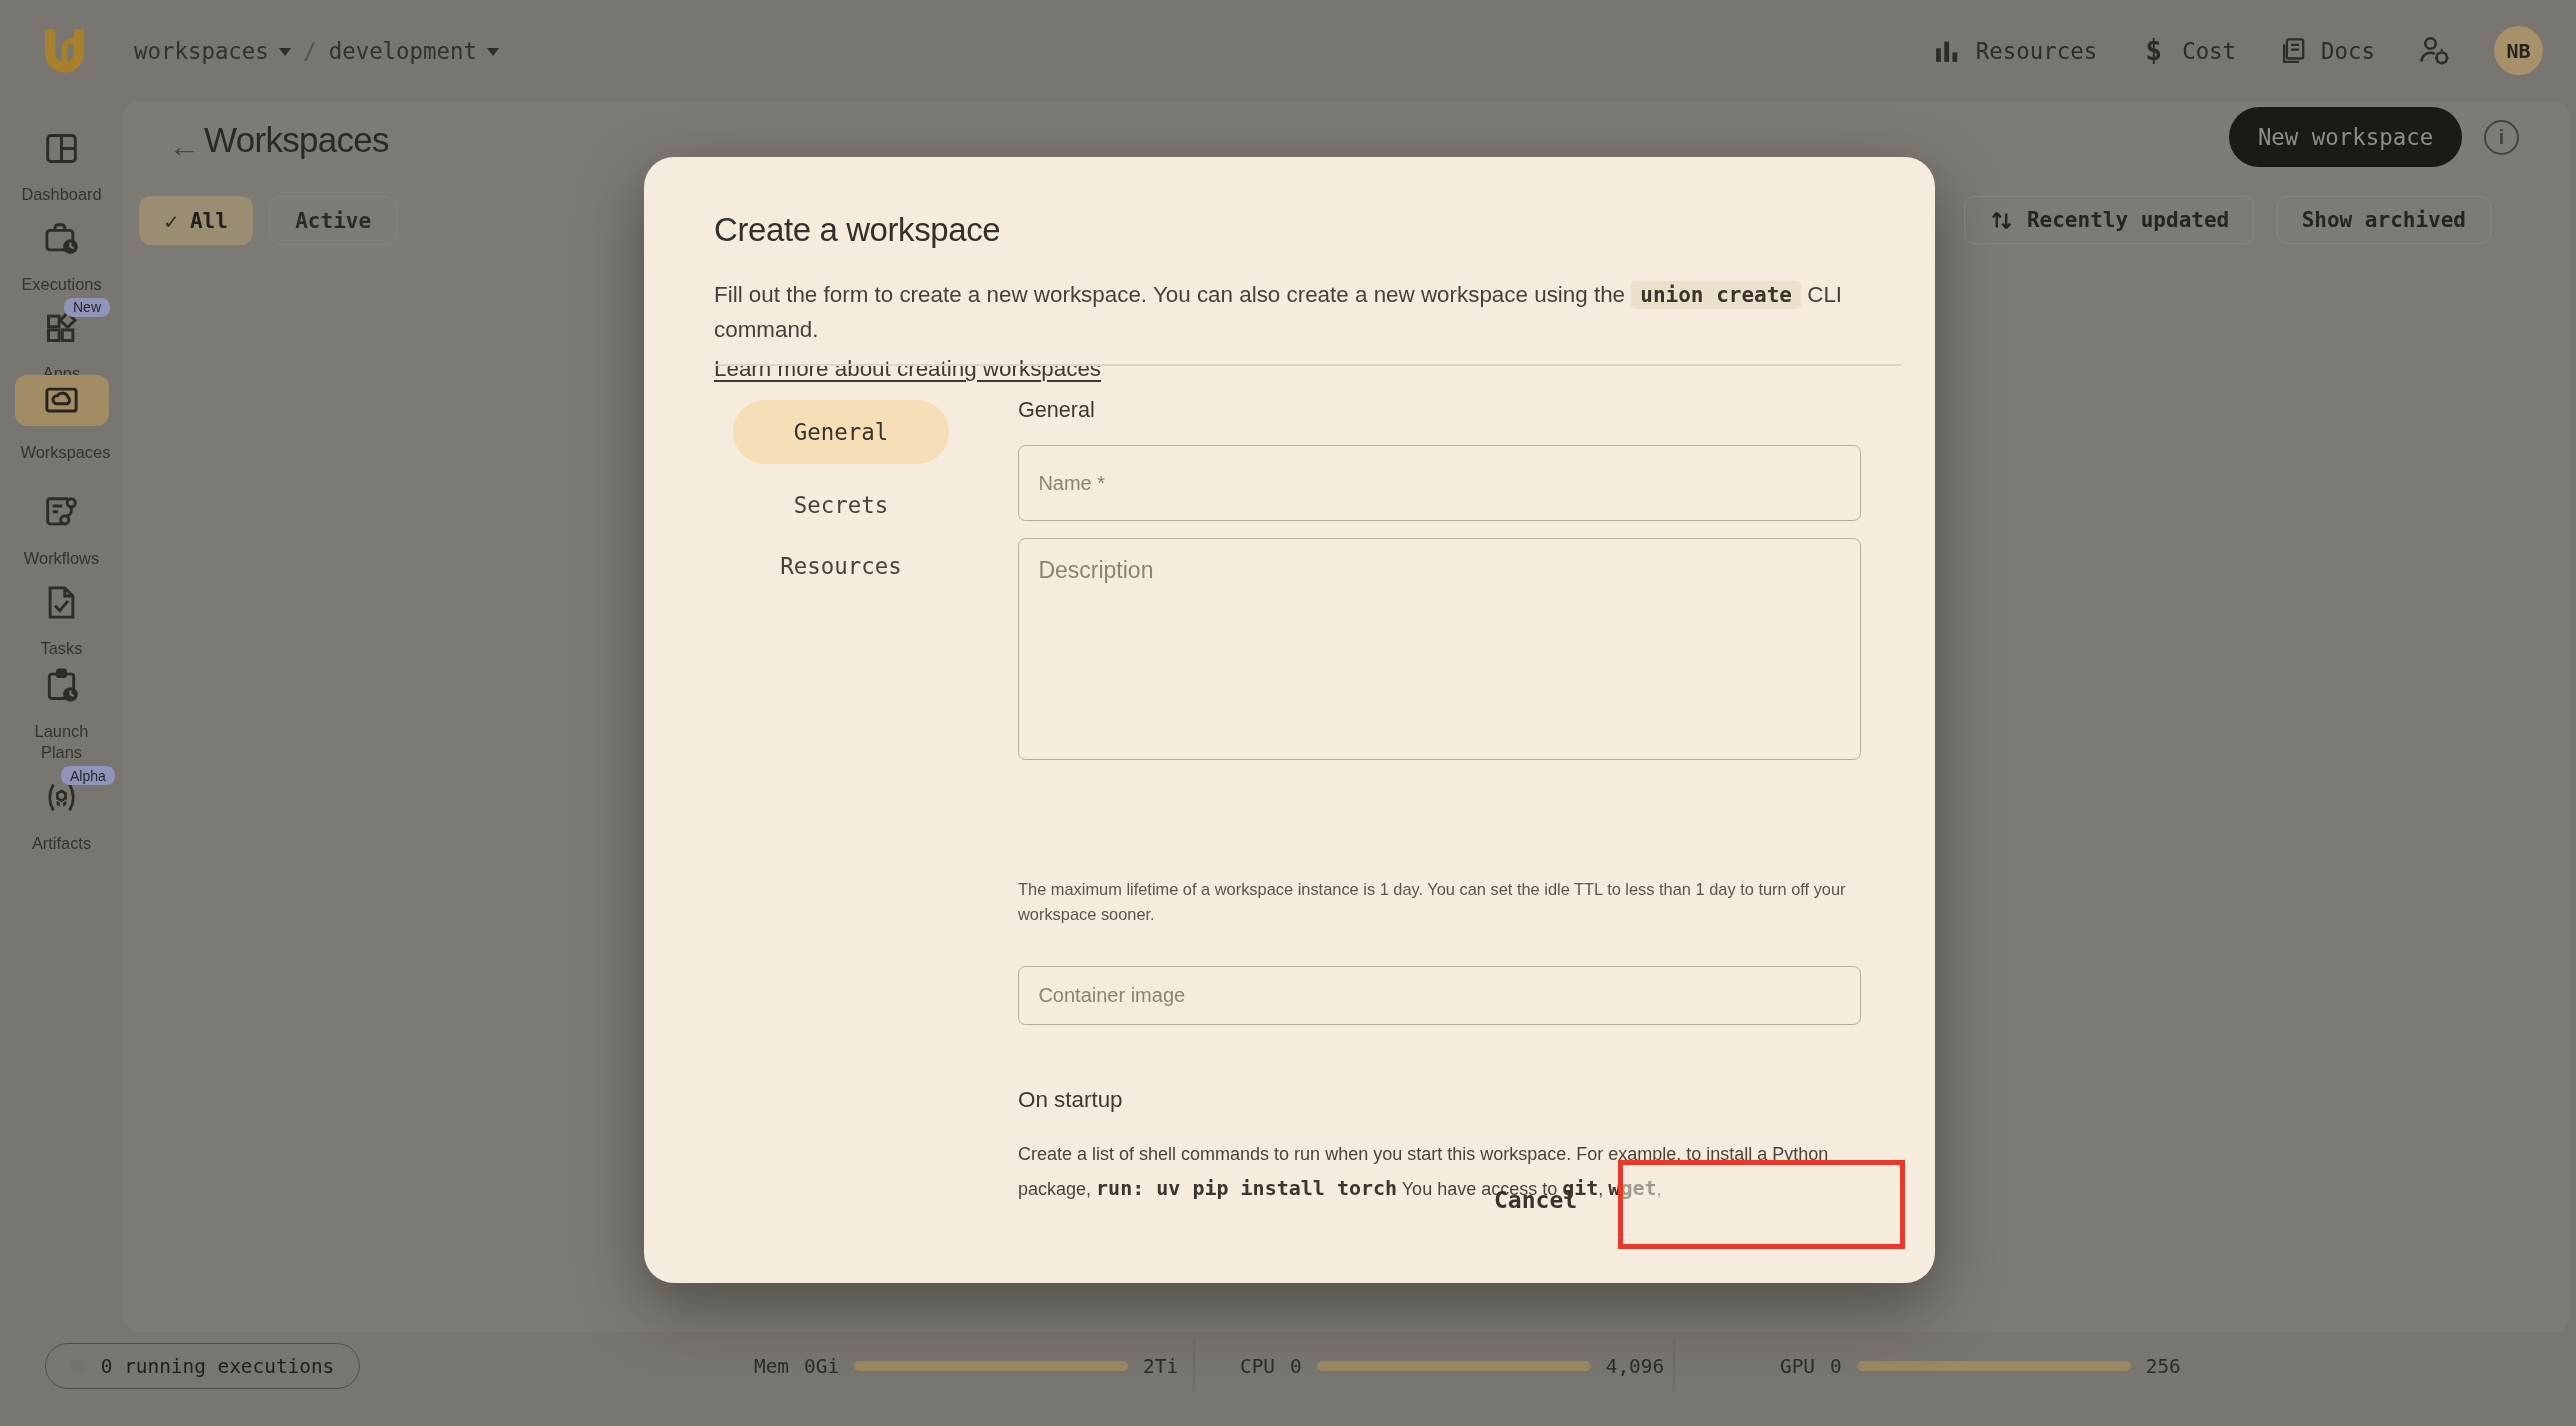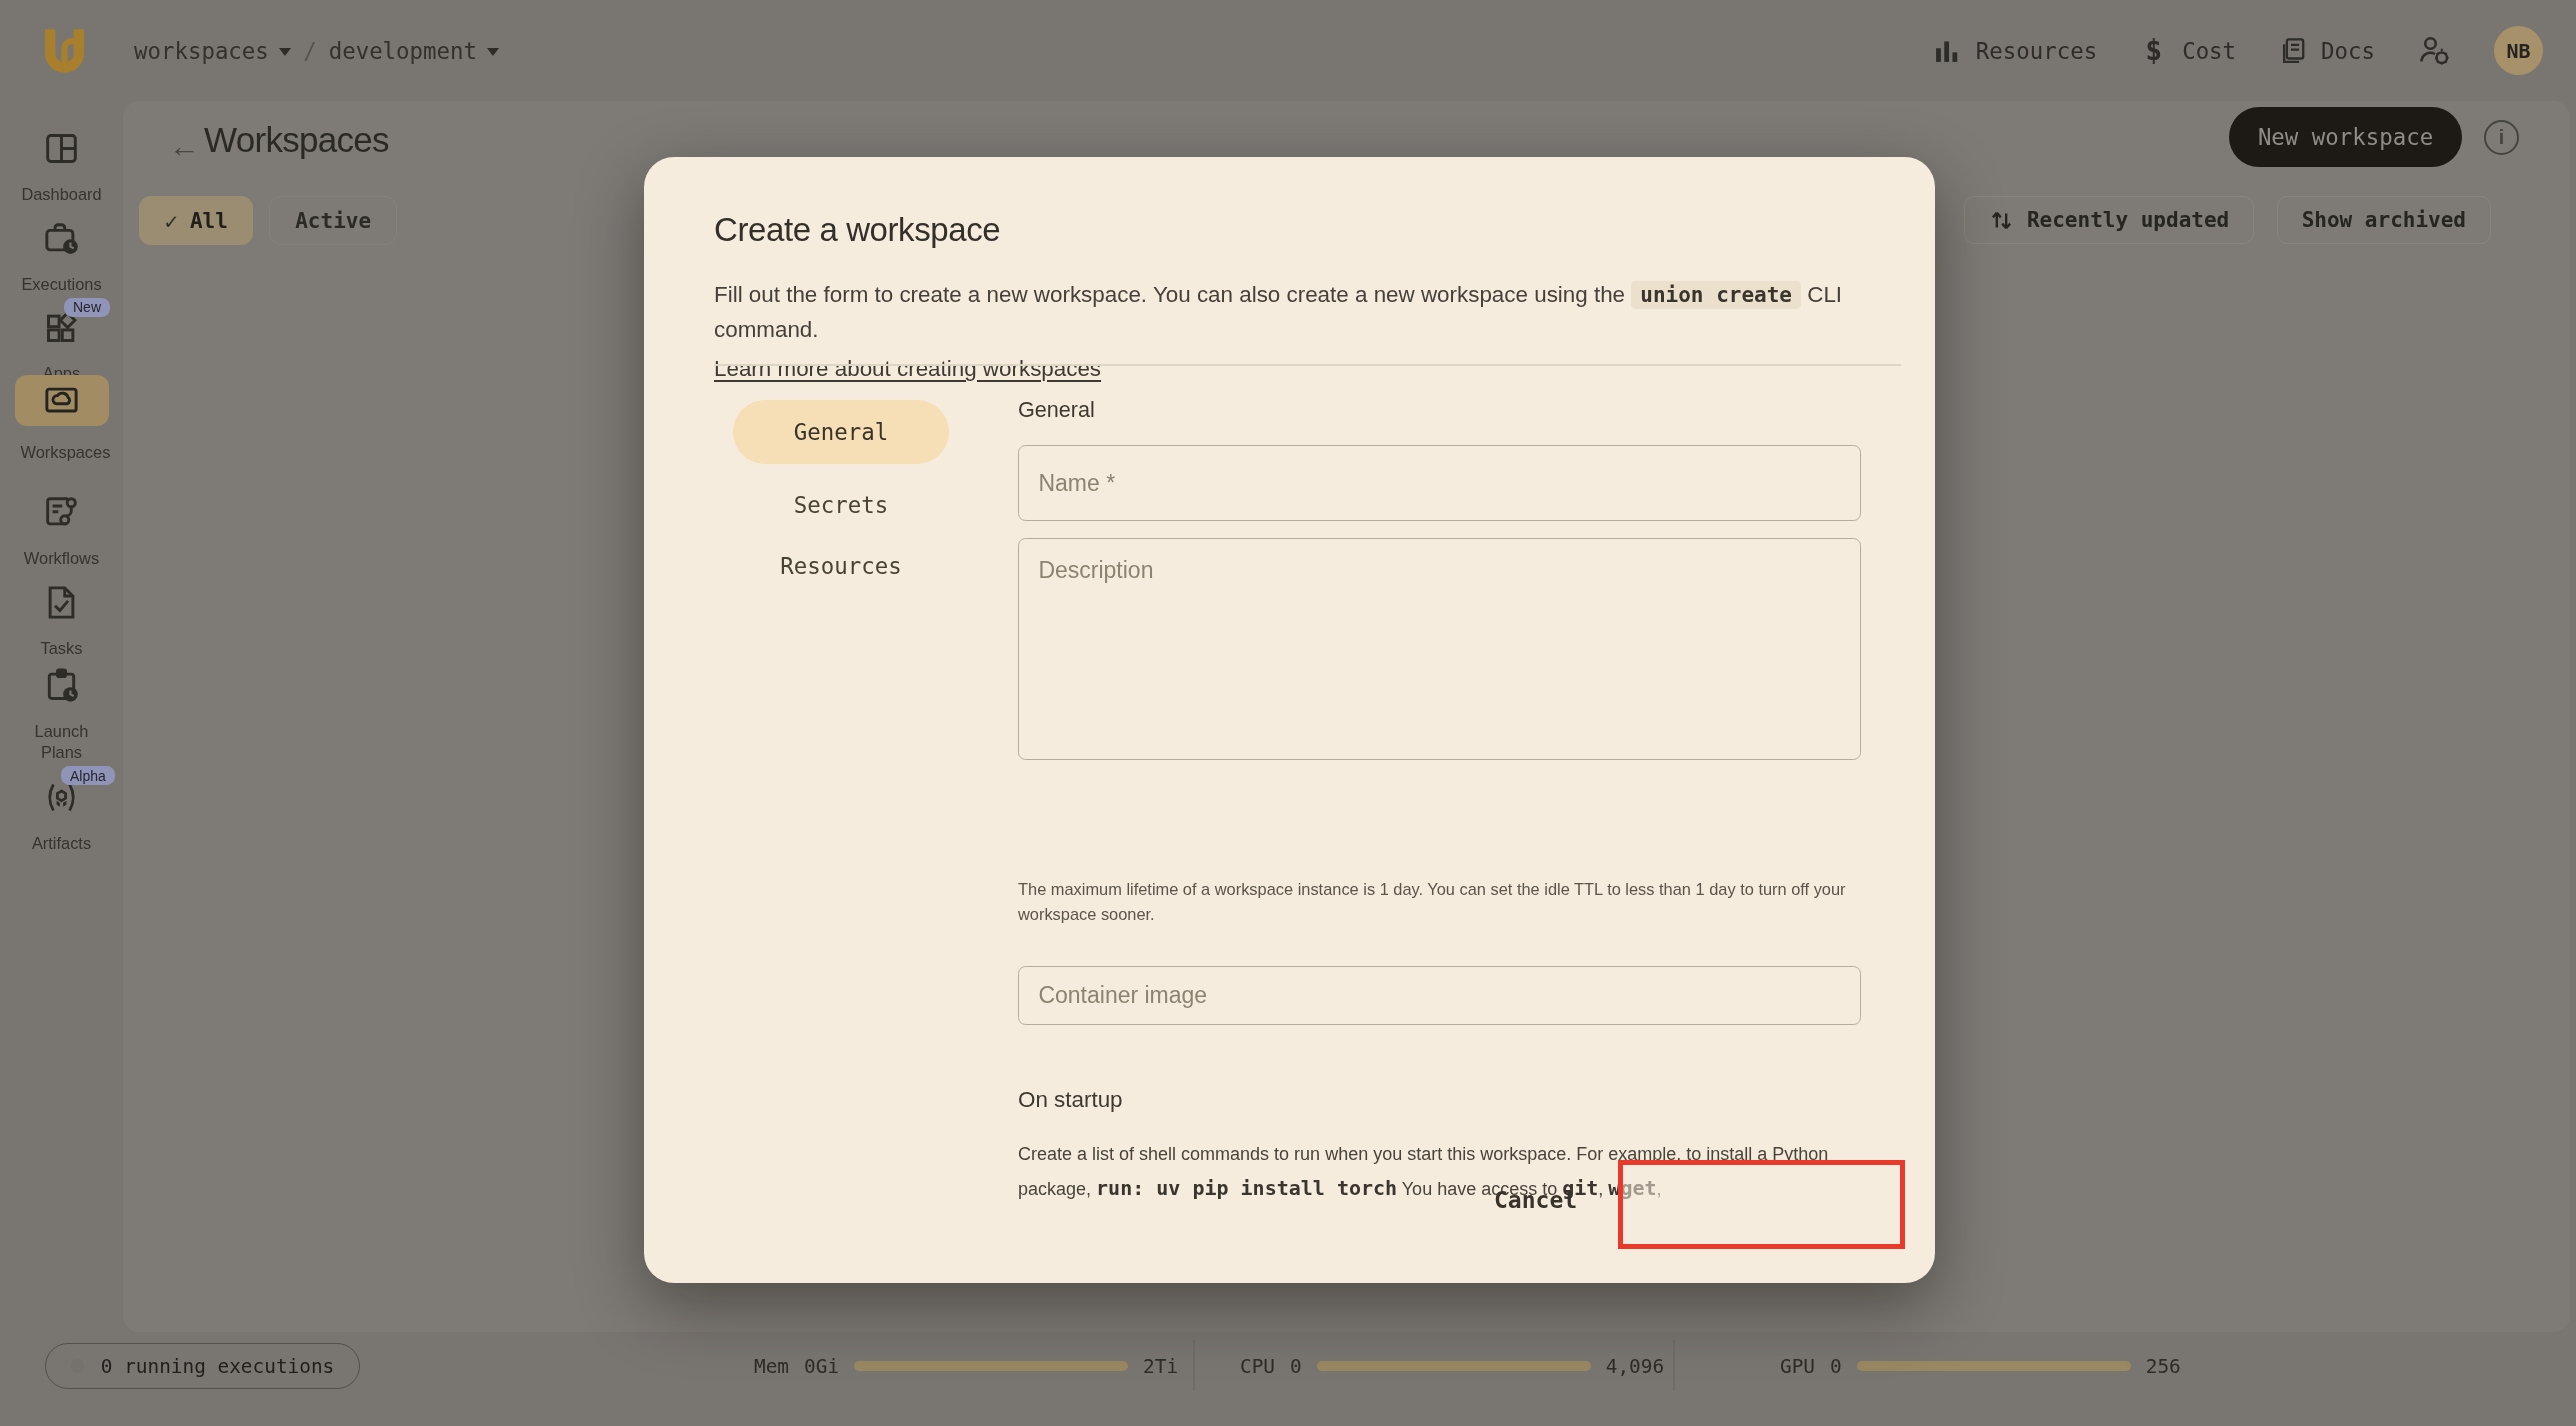--- a/index.html
+++ b/index.html
@@ -77,21 +77,21 @@
     font-weight:700;color:#3a352c;}
   .modal-link{display:inline-block;margin-top:4.5px;color:#3e3a32;text-decoration:underline;
     text-underline-offset:3.7px;cursor:pointer;}
   .modal-divider{position:absolute;left:70px;top:207px;width:1187px;height:1.5px;background:#ddd5c6;}
   .tab{position:absolute;left:89px;width:216px;height:64px;border-radius:32px;
     display:flex;align-items:center;justify-content:center;font-size:22.4px;font-weight:500;
     color:#474334;cursor:pointer;box-sizing:border-box;}
   .tab-selected{background:#f6deb6;color:#393429;}
   .form-heading{position:absolute;left:374px;font-size:21.6px;color:#3d392f;}
   .f-input{position:absolute;left:374px;width:843px;border:1.5px solid #b5ad9d;border-radius:7.5px;
-    background:transparent;box-sizing:border-box;font-size:23px;color:#363229;
+    background:transparent;box-sizing:border-box;font-size:20px;color:#363229;
     padding:0 19.4px;font-family:"Liberation Sans",sans-serif;outline:none;}
   .f-input::placeholder,.f-textarea::placeholder{color:#8d8371;opacity:1;}
   .f-textarea{position:absolute;left:374px;width:843px;border:1.5px solid #b5ad9d;border-radius:7.5px;
     background:transparent;box-sizing:border-box;font-size:23px;color:#363229;
     padding:18px 19.4px;font-family:"Liberation Sans",sans-serif;outline:none;resize:none;}
   .ttl-wrap{position:absolute;left:374px;top:623px;width:843px;height:75px;
     border:1.5px solid #8f897b;border-radius:7.5px;box-sizing:border-box;}
   .ttl-label{position:absolute;left:16.4px;top:-12px;background:#f6ecde;padding:0 7.5px;
     font-size:18px;color:#6f6857;}
   .ttl-input{position:absolute;left:0;top:0;width:100%;height:100%;border:none;background:transparent;

